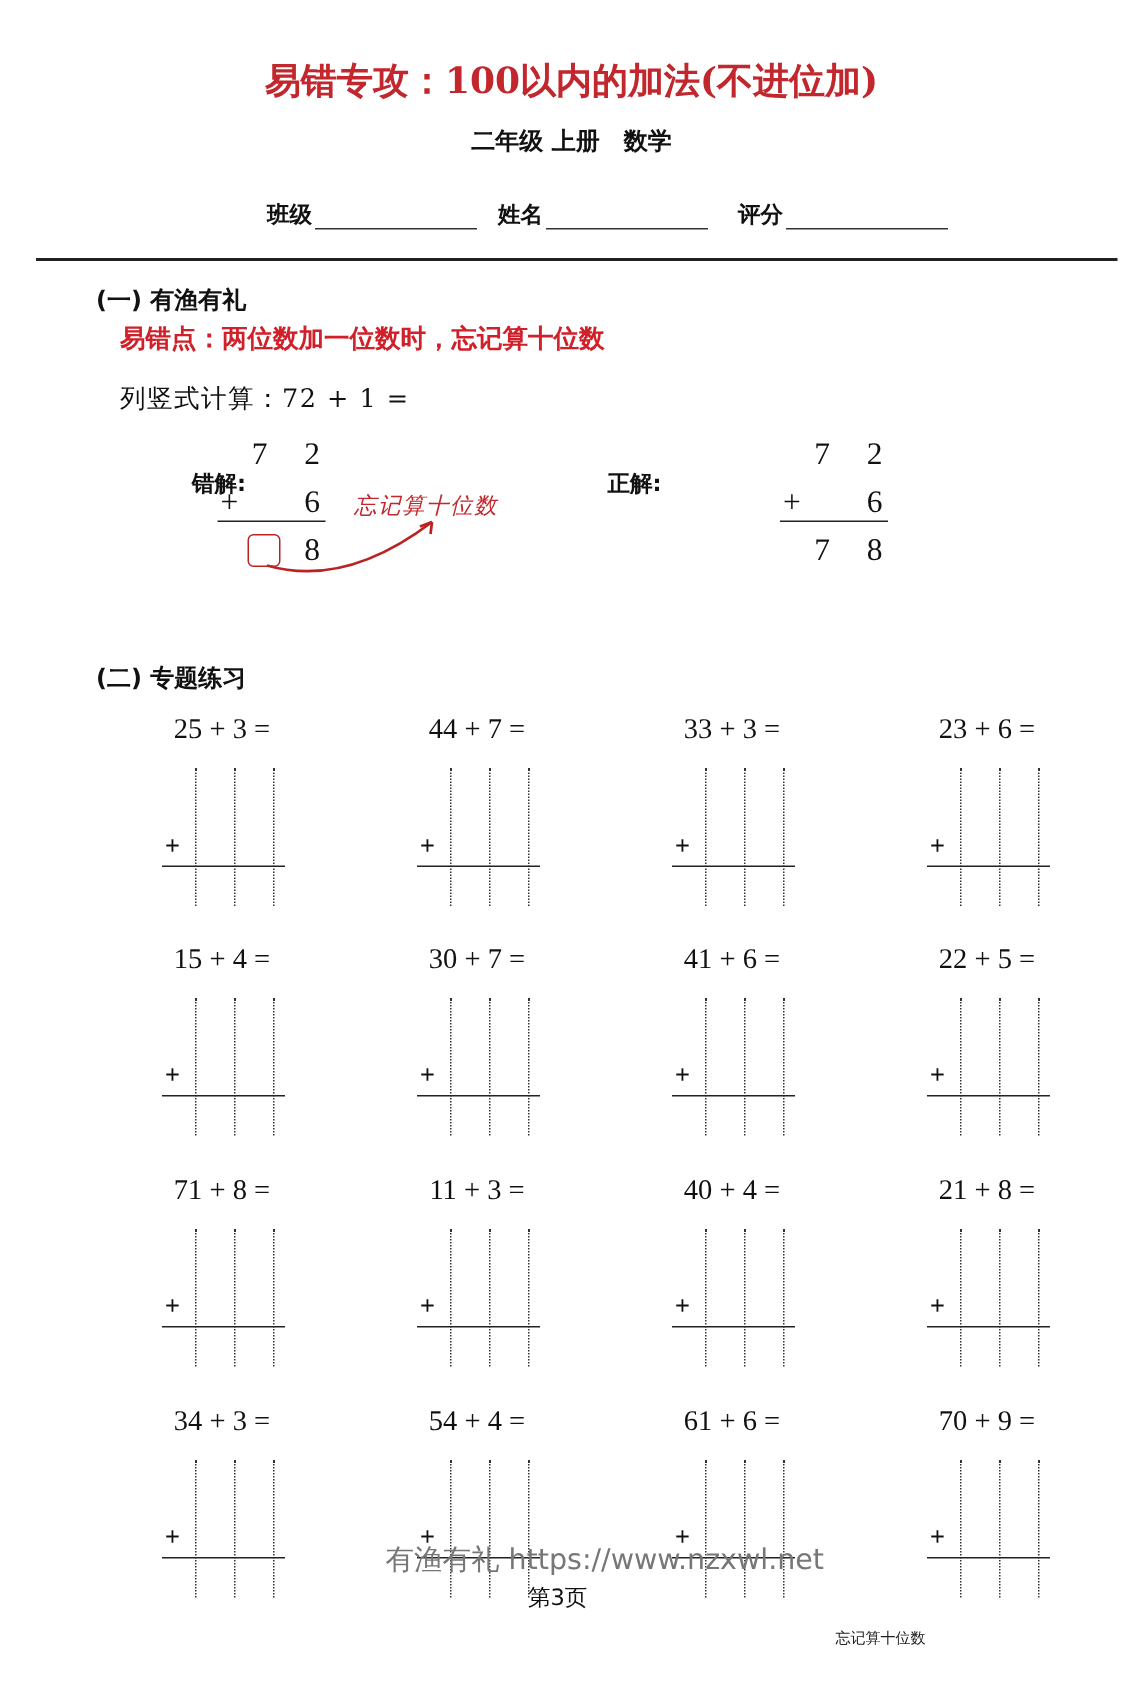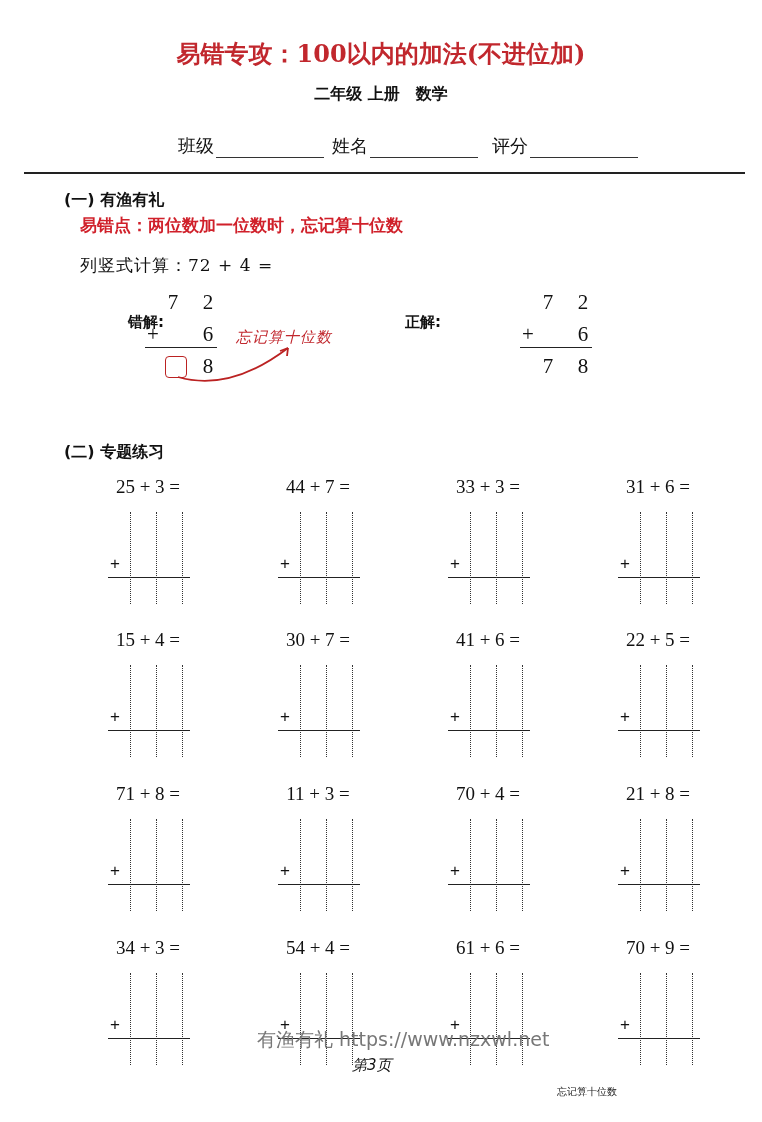--- a/index.html
+++ b/index.html
@@ -2,38 +2,38 @@
 <html><head>
 <meta charset="utf-8">
 <style>
   html, body { margin:0; padding:0; background:#ffffff; }
   body { width:762px; height:1122px; position:relative; overflow:hidden;
          font-family:"DejaVu Sans", sans-serif; color:#111; }
   .abs { position:absolute; }
   .title { left:0; width:762px; top:38px; text-align:center; color:#c1272d;
            font-family:"DejaVu Serif", serif; font-weight:bold; font-size:24px; letter-spacing:0px; }
   .subtitle { left:0; width:762px; top:84px; text-align:center; font-weight:bold; font-size:16px; }
-  .info { top:134px; font-size:18px; }
+  .info { top:134px; font-size:15px;font-weight:bold; }
   .info .blank { display:inline-block; border-bottom:1.5px solid #333; vertical-align:bottom; height:18px; margin-left:2px; }
   .sep { left:24px; top:172px; width:721px; height:0; border-top:2px solid #222; }
   .sec { font-size:16px; font-weight:bold; }
   .red-note { color:#d0202a; font-size:17px; font-weight:bold; }
   .calc { font-size:17px; font-family:"DejaVu Serif", serif; letter-spacing:1px; }
   .lbl { font-size:15px; font-weight:bold; }
   .dig { font-family:"Liberation Serif", serif; font-size:21px; width:20px; text-align:center; }
   .hline { height:0; border-top:1.6px solid #222; }
   .redbox { border:1.6px solid #b22; border-radius:4px; }
   .annot { color:#c1272d; font-family:"DejaVu Serif", serif; font-size:15px; font-style:italic; letter-spacing:1px; }
   .prob { width:170px; }
   .prob .eq { position:absolute; left:0; top:0; width:110px; text-align:center; font-family:"Liberation Serif", serif; font-size:19px; }
   .dash { position:absolute; width:0; border-left:1.4px dotted #333; }
   .solid { position:absolute; height:0; border-top:1.5px solid #222; }
   .plus { position:absolute; font-family:"Liberation Sans", sans-serif; font-size:17px; }
   .footer-wm { left:257px; top:1027px; font-size:19px; color:#777; }
-  .footer-page { left:352px; top:1056px; font-size:15px; color:#111;font-style:italic; }
+  .footer-page { left:352px; top:1056px; font-size:15px; color:#111; }
   .footer-note { left:557px; top:1085px; font-size:10px; color:#222; }
 </style>
 </head>
 <body>
 
 <div class="abs title">易错专攻：100以内的加法(不进位加)</div>
 <div class="abs subtitle">二年级 上册　数学</div>
 
 <div class="abs info" style="left:178px;">
   <span>班级</span><span class="blank" style="width:108px;"></span>
@@ -42,21 +42,21 @@
   <span>姓名</span><span class="blank" style="width:108px;"></span>
 </div>
 <div class="abs info" style="left:492px;">
   <span>评分</span><span class="blank" style="width:108px;"></span>
 </div>
 
 <div class="abs sep"></div>
 
 <div class="abs sec" style="left:64px; top:190px;">(一) 有渔有礼</div>
 <div class="abs red-note" style="left:80px; top:214px;">易错点：两位数加一位数时，忘记算十位数</div>
-<div class="abs calc" style="left:80px; top:254px;">列竖式计算：72 + 4 =</div>
+<div class="abs calc" style="left:80px; top:254px;">列竖式计算：72 + 1 =</div>
 
 <div class="abs lbl" style="left:96px; top:313px;margin-left:32px;">错解:</div>
 <div class="abs dig" style="left:163px; top:290px;">7</div>
 <div class="abs dig" style="left:198px; top:290px;">2</div>
 <div class="abs dig" style="left:143px; top:322px;">+</div>
 <div class="abs dig" style="left:198px; top:322px;">6</div>
 <div class="abs hline" style="left:145px; top:347px; width:72px;"></div>
 <div class="abs redbox" style="left:165px; top:356px; width:20px; height:20px;"></div>
 <div class="abs dig" style="left:198px; top:354px;">8</div>
 <svg class="abs" style="left:170px; top:330px;" width="130" height="60">
@@ -98,21 +98,21 @@
     <div class="abs prob" style="left: 433px; top: 476px;">
       <div class="eq">33 + 3 =</div>
       <div class="dash" style="left: 37px; top: 36px; height: 92px;"></div>
       <div class="dash" style="left: 63px; top: 36px; height: 92px;"></div>
       <div class="dash" style="left: 89px; top: 36px; height: 92px;"></div>
       <div class="plus" style="left: 17px; top: 78px;">+</div>
       <div class="solid" style="left: 15px; top: 101px; width: 82px;"></div>
       <div class="abs" style="left: 30px; top: 36px; width: 66px; height: 92px;"></div>
     </div>
     <div class="abs prob" style="left: 603px; top: 476px;">
-      <div class="eq">31 + 6 =</div>
+      <div class="eq">23 + 6 =</div>
       <div class="dash" style="left: 37px; top: 36px; height: 92px;"></div>
       <div class="dash" style="left: 63px; top: 36px; height: 92px;"></div>
       <div class="dash" style="left: 89px; top: 36px; height: 92px;"></div>
       <div class="plus" style="left: 17px; top: 78px;">+</div>
       <div class="solid" style="left: 15px; top: 101px; width: 82px;"></div>
       <div class="abs" style="left: 30px; top: 36px; width: 66px; height: 92px;"></div>
     </div>
     <div class="abs prob" style="left: 93px; top: 629px;">
       <div class="eq">15 + 4 =</div>
       <div class="dash" style="left: 37px; top: 36px; height: 92px;"></div>
@@ -161,21 +161,21 @@
     <div class="abs prob" style="left: 263px; top: 783px;">
       <div class="eq">11 + 3 =</div>
       <div class="dash" style="left: 37px; top: 36px; height: 92px;"></div>
       <div class="dash" style="left: 63px; top: 36px; height: 92px;"></div>
       <div class="dash" style="left: 89px; top: 36px; height: 92px;"></div>
       <div class="plus" style="left: 17px; top: 78px;">+</div>
       <div class="solid" style="left: 15px; top: 101px; width: 82px;"></div>
       <div class="abs" style="left: 30px; top: 36px; width: 66px; height: 92px;"></div>
     </div>
     <div class="abs prob" style="left: 433px; top: 783px;">
-      <div class="eq">70 + 4 =</div>
+      <div class="eq">40 + 4 =</div>
       <div class="dash" style="left: 37px; top: 36px; height: 92px;"></div>
       <div class="dash" style="left: 63px; top: 36px; height: 92px;"></div>
       <div class="dash" style="left: 89px; top: 36px; height: 92px;"></div>
       <div class="plus" style="left: 17px; top: 78px;">+</div>
       <div class="solid" style="left: 15px; top: 101px; width: 82px;"></div>
       <div class="abs" style="left: 30px; top: 36px; width: 66px; height: 92px;"></div>
     </div>
     <div class="abs prob" style="left: 603px; top: 783px;">
       <div class="eq">21 + 8 =</div>
       <div class="dash" style="left: 37px; top: 36px; height: 92px;"></div>

